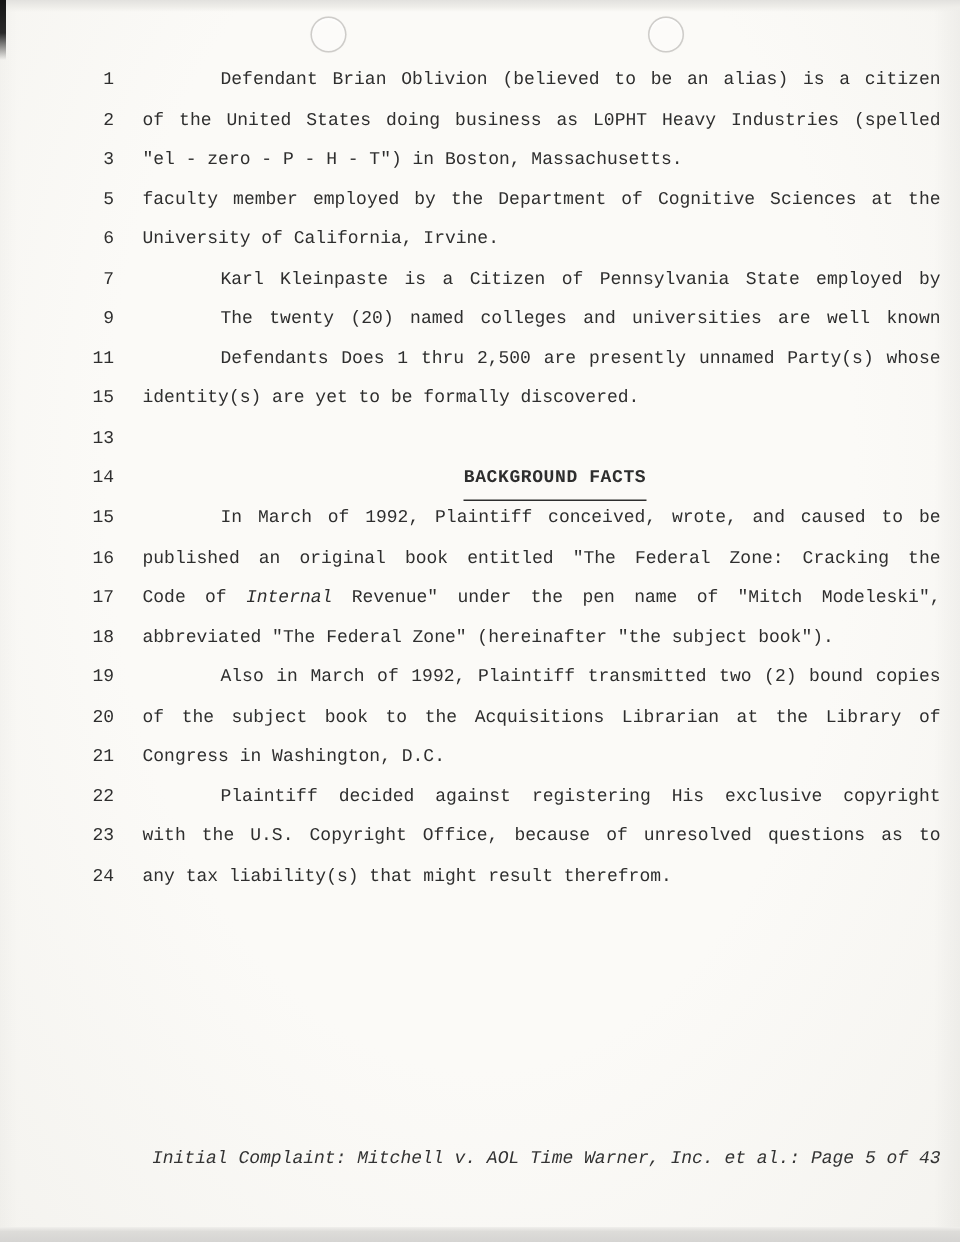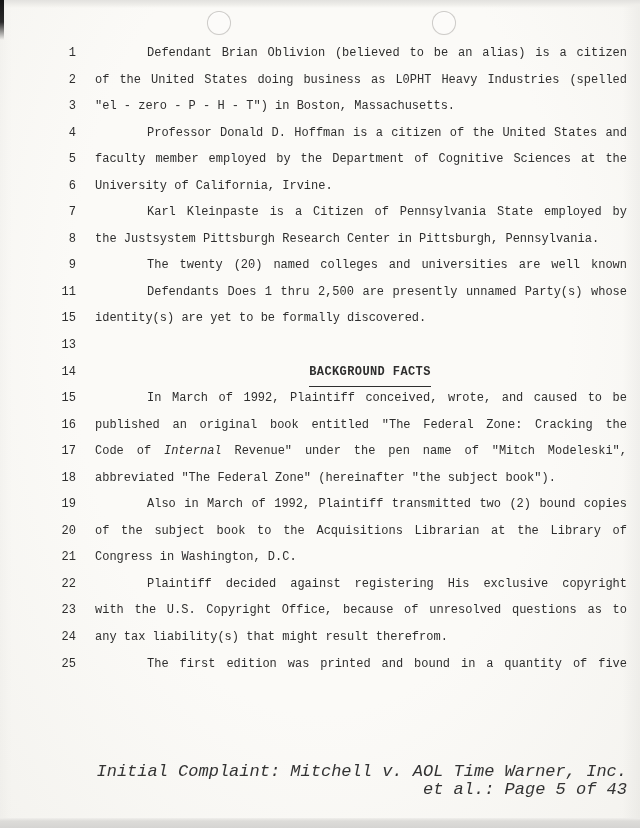--- a/index.html
+++ b/index.html
@@ -29,55 +29,52 @@
   .txt{display:inline-block;vertical-align:top;margin-left:19px;width:532px;
     white-space:normal;line-height:26.55px;}
   .txt.justify{text-align:justify;text-align-last:justify;}
   .txt.indent{text-indent:52px;}
   .txt .ital{font-style:italic;}
   .heading-wrap{display:inline-block;vertical-align:top;margin-left:19px;width:532px;
     text-align:center;}
   .heading{display:inline-block;transform:translateX(9px);font-weight:bold;
     letter-spacing:0.4px;border-bottom:1.5px solid #2e2e2e;padding-bottom:1px;}
   .footer{position:absolute;left:95px;top:763px;width:532px;height:18px;
-    line-height:18px;font-size:17px;font-style:italic;text-align:right;
+    line-height:18px;font-size:12px;font-style:italic;text-align:right;
     padding-right:0;box-sizing:border-box;color:#333;}
 </style>
 </head>
 <body>
 
 <div class="sheet">
   <div class="scan-top-edge"></div>
   <div class="scan-left-mark"></div>
   <div class="punch-hole hole-left"></div>
   <div class="punch-hole hole-right"></div>
 
   <div class="lines">
       <div class="row"><span class="num">1</span><span class="txt justify indent">Defendant Brian Oblivion (believed to be an alias) is a citizen</span></div>
       <div class="row"><span class="num">2</span><span class="txt justify">of the United States doing business as L0PHT Heavy Industries (spelled</span></div>
       <div class="row"><span class="num">3</span><span class="txt">"el - zero - P - H - T") in Boston, Massachusetts.</span></div>
-      <div class="row"><span class="num">4</span><span class="txt justify indent">Professor Donald D. Hoffman is a citizen of the United States and</span></div>
       <div class="row"><span class="num">5</span><span class="txt justify">faculty member employed by the Department of Cognitive Sciences at the</span></div>
       <div class="row"><span class="num">6</span><span class="txt">University of California, Irvine.</span></div>
       <div class="row"><span class="num">7</span><span class="txt justify indent">Karl Kleinpaste is a Citizen of Pennsylvania State employed by</span></div>
-      <div class="row"><span class="num">8</span><span class="txt">the Justsystem Pittsburgh Research Center in Pittsburgh, Pennsylvania.</span></div>
       <div class="row"><span class="num">9</span><span class="txt justify indent">The twenty (20) named colleges and universities are well known</span></div>
       <div class="row"><span class="num">11</span><span class="txt justify indent">Defendants Does 1 thru 2,500 are presently unnamed Party(s) whose</span></div>
       <div class="row"><span class="num">15</span><span class="txt">identity(s) are yet to be formally discovered.</span></div>
       <div class="row"><span class="num">13</span></div>
       <div class="row"><span class="num">14</span><span class="heading-wrap"><span class="heading">BACKGROUND FACTS</span></span></div>
       <div class="row"><span class="num">15</span><span class="txt justify indent">In March of 1992, Plaintiff conceived, wrote, and caused to be</span></div>
       <div class="row"><span class="num">16</span><span class="txt justify">published an original book entitled "The Federal Zone:  Cracking the</span></div>
       <div class="row"><span class="num">17</span><span class="txt justify"><span>Code of </span><span class="ital">Internal</span><span> Revenue" under the pen name of "Mitch Modeleski",</span></span></div>
       <div class="row"><span class="num">18</span><span class="txt">abbreviated "The Federal Zone" (hereinafter "the subject book").</span></div>
       <div class="row"><span class="num">19</span><span class="txt justify indent">Also in March of 1992, Plaintiff transmitted two (2) bound copies</span></div>
       <div class="row"><span class="num">20</span><span class="txt justify">of the subject book to the Acquisitions Librarian at the Library of</span></div>
       <div class="row"><span class="num">21</span><span class="txt">Congress in Washington, D.C.</span></div>
       <div class="row"><span class="num">22</span><span class="txt justify indent">Plaintiff decided against registering His exclusive copyright</span></div>
       <div class="row"><span class="num">23</span><span class="txt justify">with the U.S. Copyright Office, because of unresolved questions as to</span></div>
       <div class="row"><span class="num">24</span><span class="txt">any tax liability(s) that might result therefrom.</span></div>
-      <div class="row"><span class="num">25</span><span class="txt justify indent">The first edition was printed and bound in a quantity of five</span></div>
     </div>
 
   <div class="footer">Initial Complaint:  Mitchell v. AOL Time Warner, Inc. et al.:  Page 5 of 43</div>
 
   <div class="scan-bottom-edge"></div>
 </div>
 
 </body></html>

